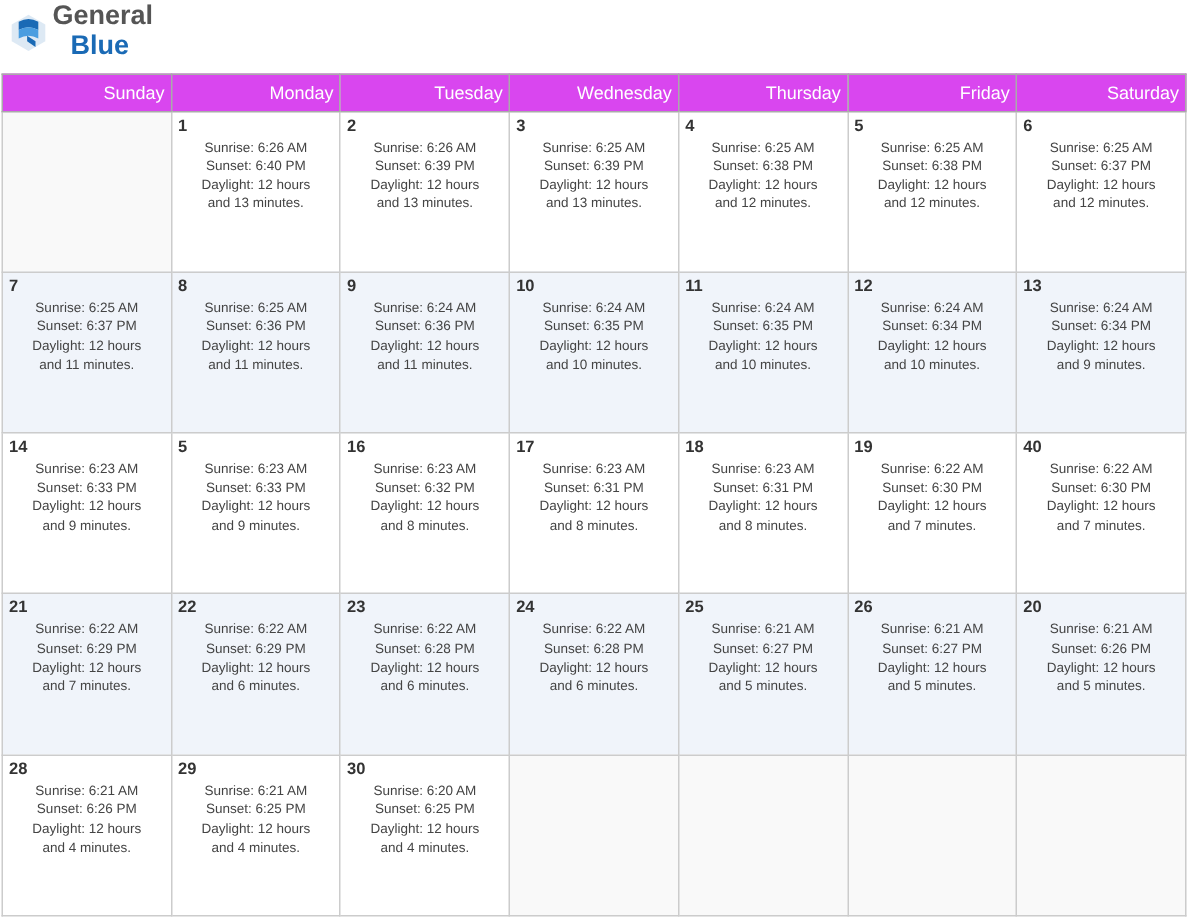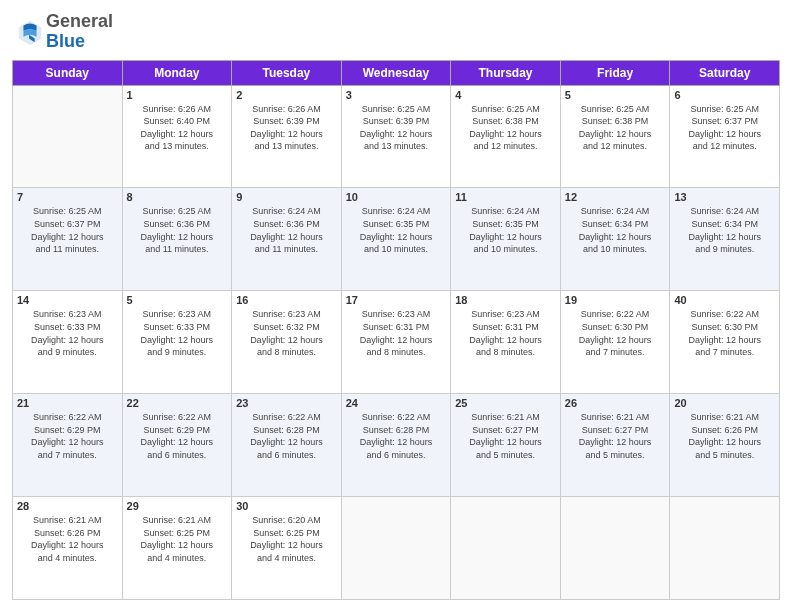--- a/index.html
+++ b/index.html
@@ -6,21 +6,21 @@
     body {
       width: 792px;
       height: 612px;
       font-family: Arial, sans-serif;
       background: #fff;
       overflow: hidden;
     }
     .page {
       width: 792px;
       height: 612px;
-      padding: 12px;
+      padding: 1px;
       display: flex;
       flex-direction: column;
     }
     .header {
       display: flex;
       justify-content: space-between;
       align-items: flex-start;
       margin-bottom: 8px;
       padding: 0 4px;
     }
@@ -29,21 +29,21 @@
       align-items: center;
     }
     .logo-text {
       display: flex;
       flex-direction: column;
       font-size: 18px;
       font-weight: bold;
       line-height: 1.1;
     }
     .logo-text .general { color: #555; }
-    .logo-text .blue { color: #1a6ab5; }
+    .logo-text .blue { color: #1a6ab5; margin-left: 12px; }
     .logo-icon {
       width: 28px;
       height: 28px;
       margin-right: 2px;
     }
     .title-block {
       text-align: right;
     }
     .month-title {
       font-size: 30px;
@@ -55,26 +55,26 @@
       color: #555;
     }
     .calendar {
       flex: 1;
       border: 1px solid #ccc;
       border-collapse: collapse;
       width: 100%;
       table-layout: fixed;
     }
     .calendar th {
-      background: #6d28d9;
+      background: #d946ef;
       color: #fff;
       font-size: 12px;
-      font-weight: bold;
+      font-weight: normal;
       padding: 5px 4px;
-      text-align: center;
+      text-align: right;
       border: 1px solid #aaa;
     }
     .calendar td {
       vertical-align: top;
       padding: 3px 4px;
       border: 1px solid #ccc;
       font-size: 9.5px;
       color: #333;
       height: 78px;
       background: #fff;

